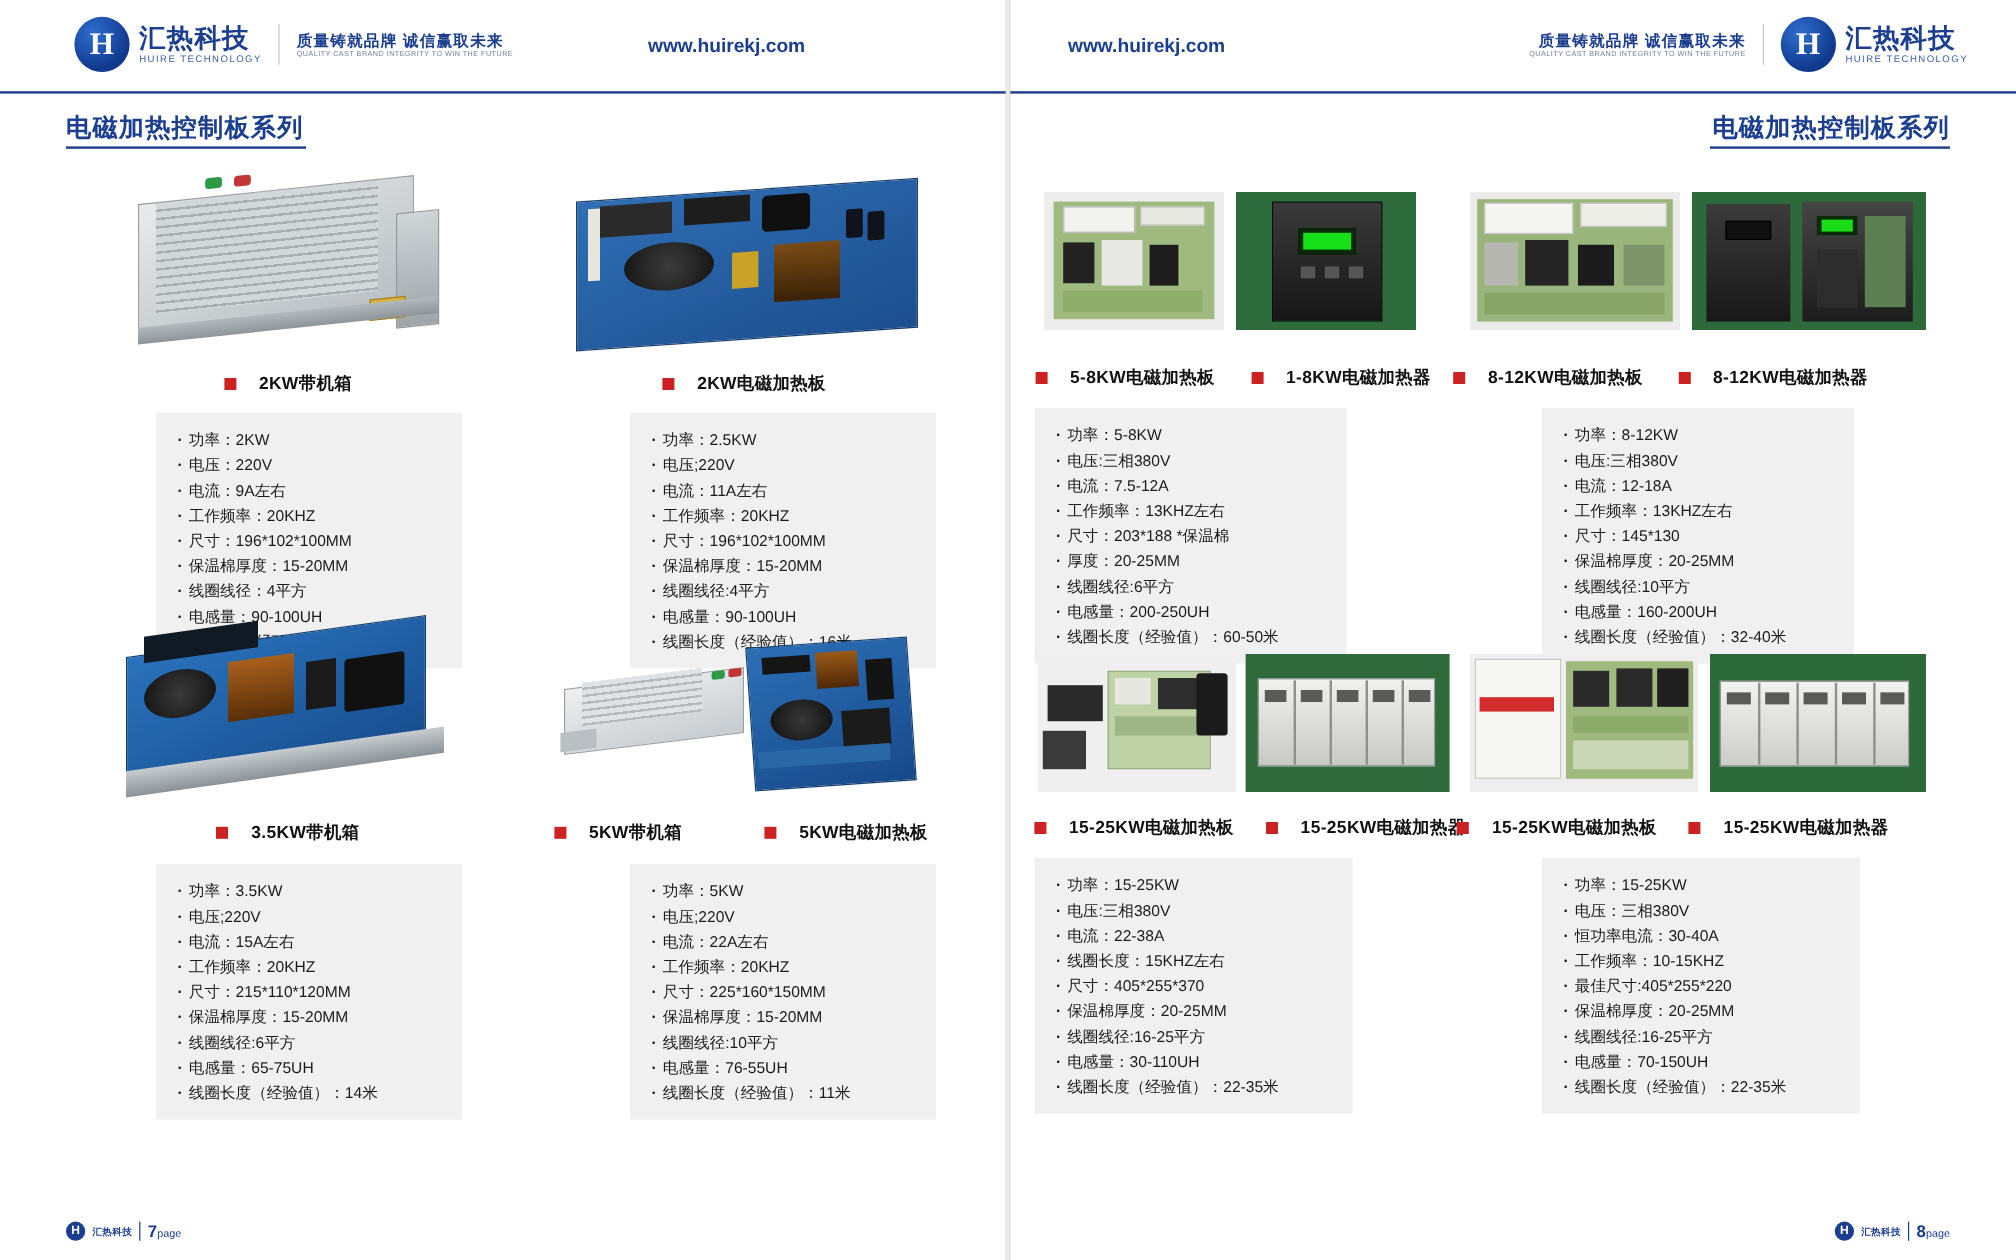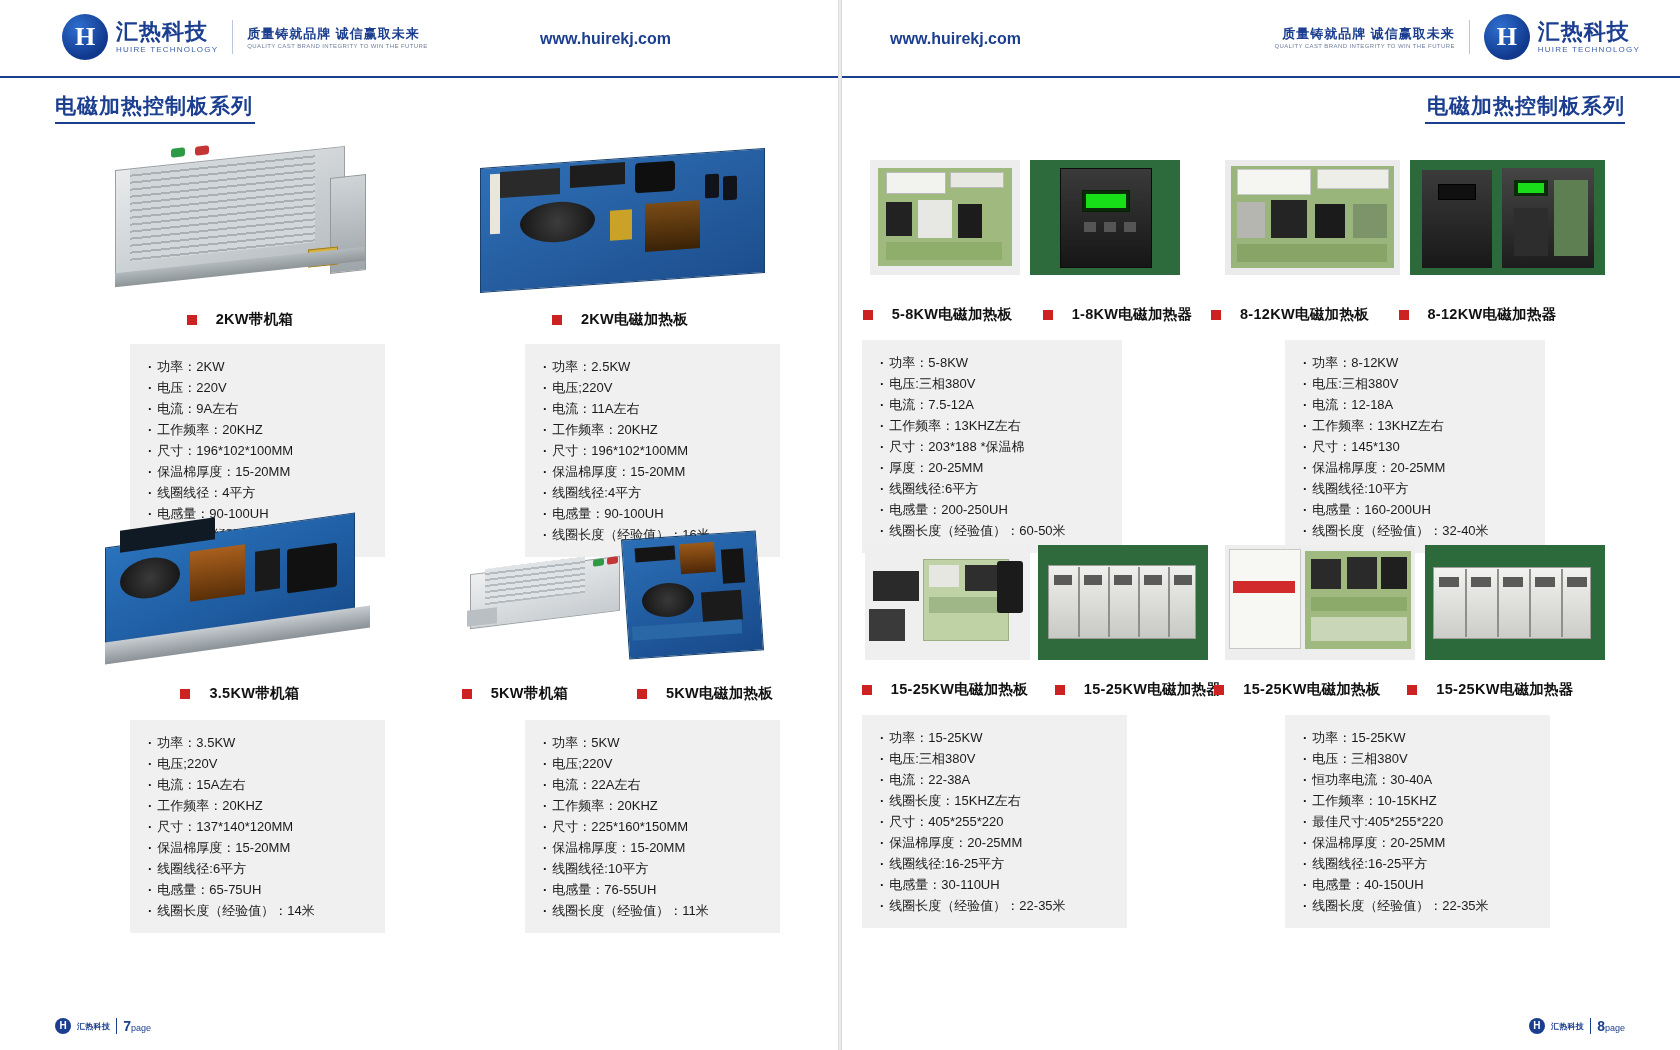--- a/index.html
+++ b/index.html
@@ -167,21 +167,21 @@
     <div class="cap" style="position:absolute;left:75px;top:684px;width:330px;">
       <span class="bullet"></span>
       <span class="txt">3.5KW带机箱</span>
     </div>
     <div class="specbox" style="position:absolute;left:130px;top:720px;width:255px;">
       <div class="specs">
         <div class="row">功率：3.5KW</div>
         <div class="row">电压;220V</div>
         <div class="row">电流：15A左右</div>
         <div class="row">工作频率：20KHZ</div>
-        <div class="row">尺寸：137*140*120MM</div>
+        <div class="row">尺寸：215*110*120MM</div>
         <div class="row">保温棉厚度：15-20MM</div>
         <div class="row">线圈线径:6平方</div>
         <div class="row">电感量：65-75UH</div>
         <div class="row">线圈长度（经验值）：14米</div>
       </div>
     </div>
 
     <div class="cell" style="left:445px;top:535px;width:200px;height:140px;">
       <div class="ph">
         <div class="pb" style="left:25px;top:30px;width:150px;height:55px;background:linear-gradient(170deg,#eef0f1,#c6cbcf);transform:skewY(-7deg);border:1px solid #9aa0a4;"></div>
@@ -384,21 +384,21 @@
     <div class="cap" style="position:absolute;left:198px;top:680px;width:200px;">
       <span class="bullet"></span>
       <span class="txt">15-25KW电磁加热器</span>
     </div>
     <div class="specbox" style="position:absolute;left:22px;top:715px;width:265px;">
       <div class="specs">
         <div class="row">功率：15-25KW</div>
         <div class="row">电压:三相380V</div>
         <div class="row">电流：22-38A</div>
         <div class="row">线圈长度：15KHZ左右</div>
-        <div class="row">尺寸：405*255*220</div>
+        <div class="row">尺寸：405*255*370</div>
         <div class="row">保温棉厚度：20-25MM</div>
         <div class="row">线圈线径:16-25平方</div>
         <div class="row">电感量：30-110UH</div>
         <div class="row">线圈长度（经验值）：22-35米</div>
       </div>
     </div>
 
     <div class="cell" style="left:385px;top:545px;width:190px;height:115px;">
       <div class="ph">
         <div class="pb" style="left:0;top:0;width:190px;height:115px;background:#eeeeee;"></div>
@@ -437,21 +437,21 @@
     </div>
     <div class="specbox" style="position:absolute;left:445px;top:715px;width:265px;">
       <div class="specs">
         <div class="row">功率：15-25KW</div>
         <div class="row">电压：三相380V</div>
         <div class="row">恒功率电流：30-40A</div>
         <div class="row">工作频率：10-15KHZ</div>
         <div class="row">最佳尺寸:405*255*220</div>
         <div class="row">保温棉厚度：20-25MM</div>
         <div class="row">线圈线径:16-25平方</div>
-        <div class="row">电感量：40-150UH</div>
+        <div class="row">电感量：70-150UH</div>
         <div class="row">线圈长度（经验值）：22-35米</div>
       </div>
     </div>
 
     <div class="footer" style="right:55px;">
       <div class="f-logo">H</div>
       <div class="f-name">汇热科技</div>
       <div class="f-page">
         <span>8</span><small>page</small>
       </div>

